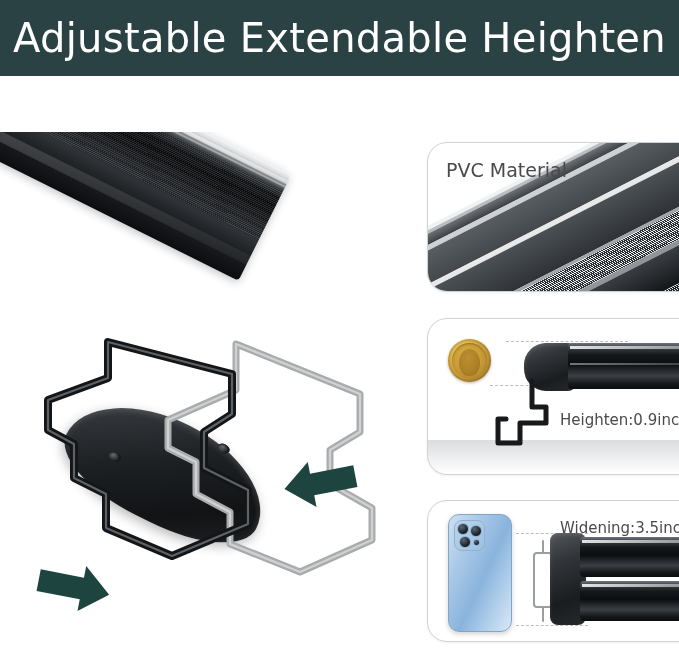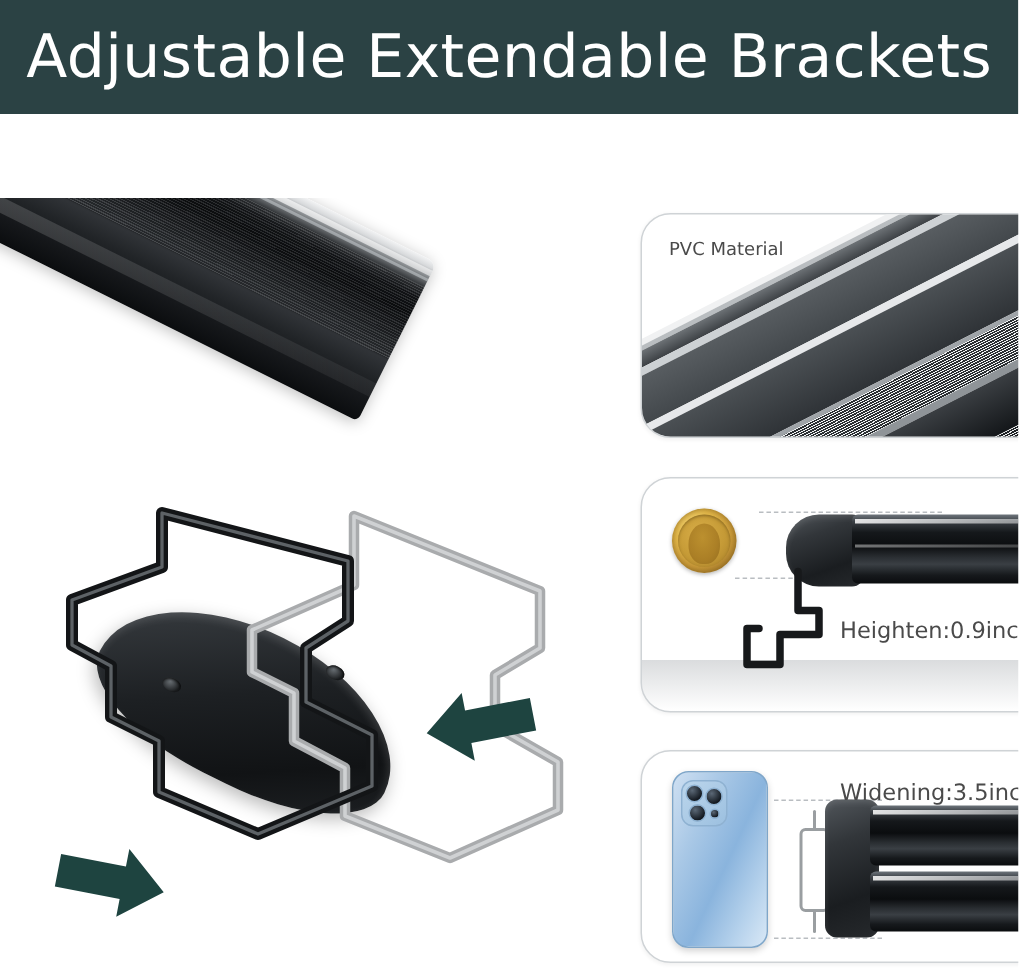--- a/index.html
+++ b/index.html
@@ -57,21 +57,21 @@
 
   
   .arrow{position:absolute;}
 
   
   .card{position:absolute;left:427px;width:300px;border:1px solid #cfd3d6;border-radius:20px;
     background:#fff;overflow:hidden;box-shadow:0 1px 3px rgba(0,0,0,.06);}
   .card-1{top:142px;height:148px;}
   .card-2{top:318px;height:155px;}
   .card-3{top:500px;height:140px;}
-  .card-label{position:absolute;color:#4a4a4a;font-size:12px;
+  .card-label{position:absolute;color:#4a4a4a;font-size:19px;
     font-family:"DejaVu Sans",sans-serif;white-space:nowrap;z-index:6;}
 
   
   .pvc-tex{position:absolute;left:-40px;top:-55px;width:420px;height:300px;transform:rotate(-27deg);}
   .pvc-band{position:absolute;left:0;width:420px;}
   .dotted{position:absolute;border-top:1px dashed #b9bdc1;}
 
   
   .coin{position:absolute;width:43px;height:43px;border-radius:50%;
     background:radial-gradient(circle at 34% 30%,#f6d87a 0%,#e3b84a 32%,#c8993a 62%,#9d7429 88%,#8a651f 100%);
@@ -101,21 +101,21 @@
     background:linear-gradient(160deg,#51565b 0%,#32363a 30%,#1a1d20 70%,#26292c 100%);
     box-shadow:inset 0 2px 4px rgba(255,255,255,.12);}
   .reflect{position:absolute;background:linear-gradient(to bottom,rgba(150,155,160,.35),rgba(255,255,255,0));}
 </style>
 </head>
 <body>
 
 <div id="page">
 
   <div class="header-band"></div>
-  <div class="header-title">Adjustable Extendable Brackets</div>
+  <div class="header-title">Adjustable Extendable Heighten</div>
 
   <div class="hero">
 
     <div class="bar-wrap">
       <div class="bar"></div>
       <div class="bar-hi1"></div>
       <div class="bar-hi2"></div>
       <div class="bar-ridges"></div>
       <div class="bar-lowlight"></div>
     </div>

